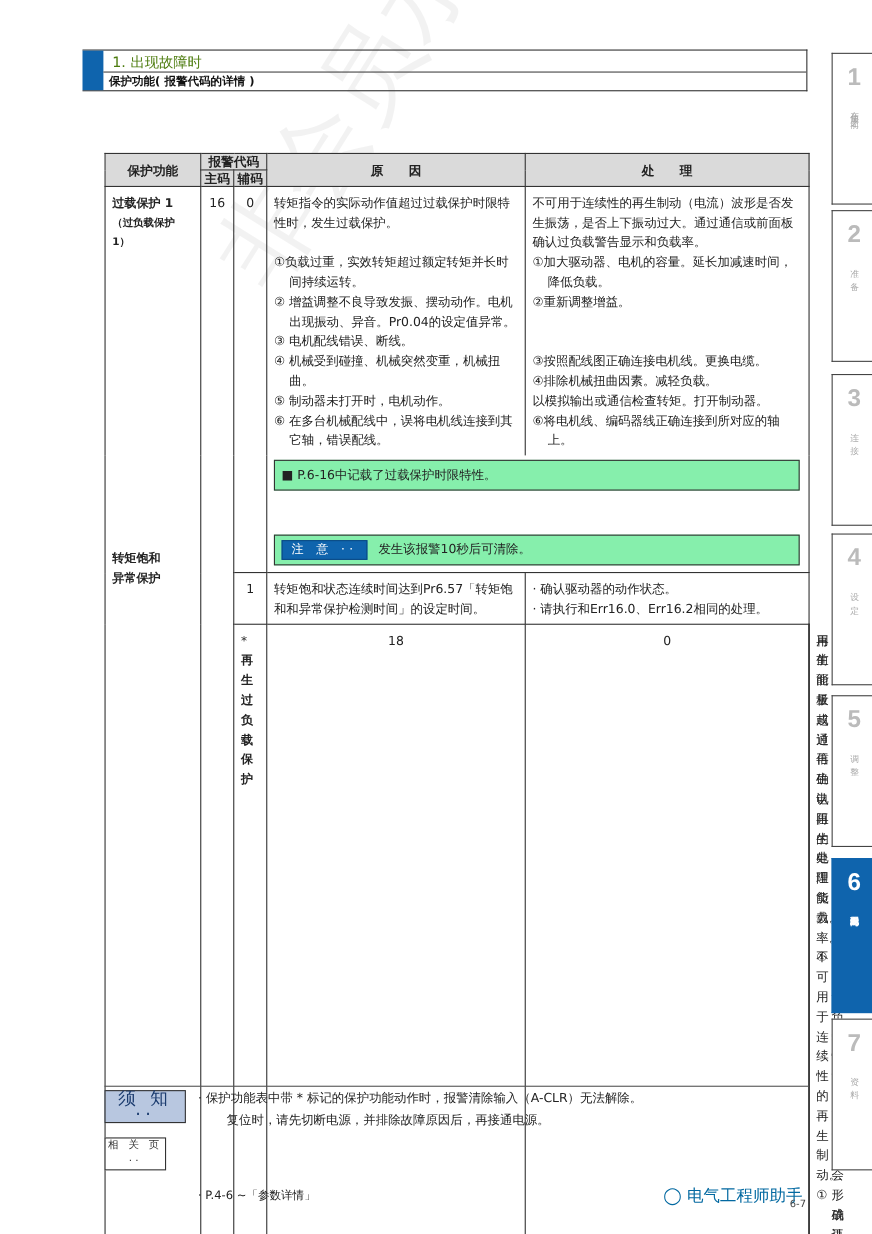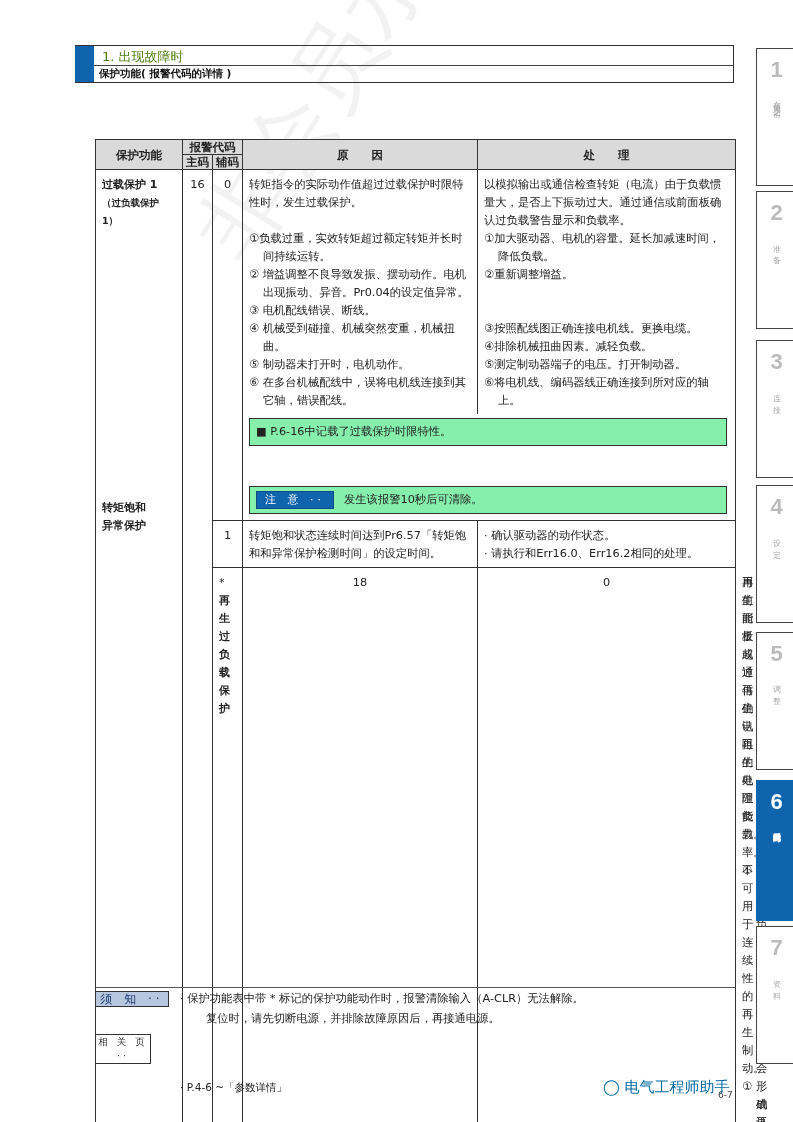--- a/index.html
+++ b/index.html
@@ -36,21 +36,21 @@
   
   .tab { position: absolute; left: 756px; width: 40px; border: 1px solid #444; border-right: none; background: #fff; text-align: center; }
   .tab .num { font-size: 22px; font-weight: bold; color: #bbb; margin-top: 8px; font-family: "Liberation Sans", sans-serif; }
   .tab .lbl { font-size: 8px; color: #aaa; line-height: 11px; margin-top: 12px; writing-mode: vertical-rl; margin-left: auto; margin-right: auto; letter-spacing: 2px; }
   .tab.active { background: #0f64ad; border-color: #0f64ad; }
   .tab.active .num { color: #fff; }
   .tab.active .lbl { color: #fff; font-weight: bold; letter-spacing: 0; }
 
   
   .foot-line { position: absolute; left: 95px; top: 987px; width: 640px; border-top: 1px solid #555; }
-  .foot-tag { position: absolute; border: 1px solid #333; font-size: 12px; line-height: 14px; text-align: center; }
+  .foot-tag { position: absolute; border: 1px solid #333; font-size: 16px; line-height: 14px; text-align: center; }
   .tag-know { left: 95px; top: 991px; width: 74px; background: #b8c7e0; color: #1a3b6e; letter-spacing: 4px; }
   .tag-rel { left: 95px; top: 1034px; width: 56px; background: #fff; color: #333; font-size: 9.5px; letter-spacing: 3px; }
   .foot-txt { position: absolute; font-size: 11.3px; line-height: 19px; color: #222; }
 
   .watermark { position: absolute; left: 170px; top: 220px; font-size: 88px; color: rgba(0,0,0,0.05); transform: rotate(-58deg); transform-origin: left top; white-space: nowrap; pointer-events: none; }
   .wechat { position: absolute; left: 603px; top: 1078px; font-size: 15px; color: #0369a1; }
   .pageno { position: absolute; left: 718px; top: 1090px; font-size: 9px; color: #444; }
 </style>
 </head>
 <body>
@@ -98,27 +98,27 @@
       <div>转矩指令的实际动作值超过过载保护时限特性时，发生过载保护。</div>
       <div class="gap"></div>
       <div class="li">①负载过重，实效转矩超过额定转矩并长时间持续运转。</div>
       <div class="li">② 增益调整不良导致发振、摆动动作。电机 出现振动、异音。Pr0.04的设定值异常。</div>
       <div class="li">③ 电机配线错误、断线。</div>
       <div class="li">④ 机械受到碰撞、机械突然变重，机械扭曲。</div>
       <div class="li">⑤ 制动器未打开时，电机动作。</div>
       <div class="li">⑥ 在多台机械配线中，误将电机线连接到其它轴，错误配线。</div>
     </td>
     <td class="c-act" style="border-bottom:none">
-      <div>以模拟输出或通信检查转矩（电流）由于负载惯量大，是否上下振动过大。通过通信或前面板确认过负载警告显示和负载率。</div>
+      <div>不可用于连续性的再生制动（电流）波形是否发生振荡，是否上下振动过大。通过通信或前面板确认过负载警告显示和负载率。</div>
       <div class="li">①加大驱动器、电机的容量。延长加减速时间，降低负载。</div>
       <div class="li">②重新调整增益。</div>
       <div class="gap2"></div>
       <div class="li">③按照配线图正确连接电机线。更换电缆。</div>
       <div class="li">④排除机械扭曲因素。减轻负载。</div>
-      <div class="li">⑤测定制动器端子的电压。打开制动器。</div>
+      <div class="li">以模拟输出或通信检查转矩。打开制动器。</div>
       <div class="li">⑥将电机线、编码器线正确连接到所对应的轴上。</div>
     </td>
   </tr>
   <tr>
     <td colspan="2" class="spancell">
       <div class="inbox">
         <span>■ P.6-16中记载了过载保护时限特性。</span>
       </div>
       <div class="inbox note-row" style="margin-bottom:0">
         <span class="note-tag">注 意 ··</span>

